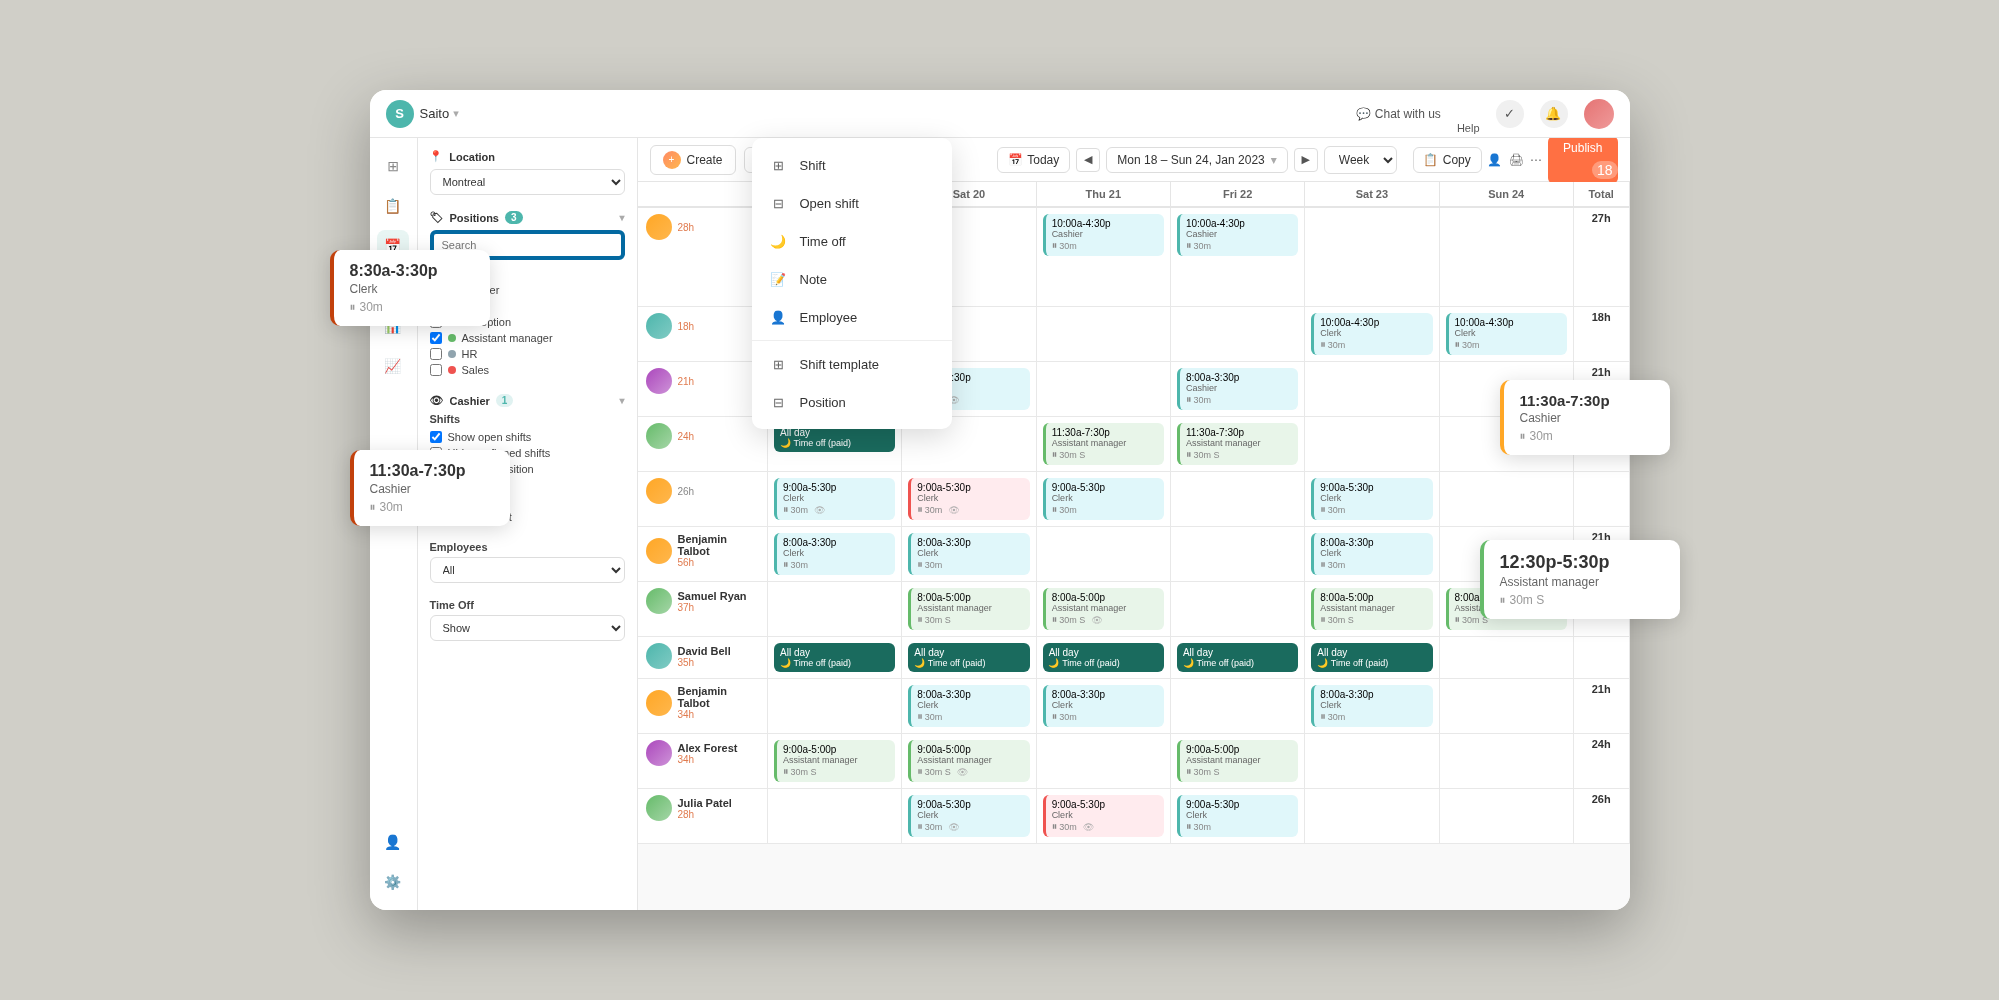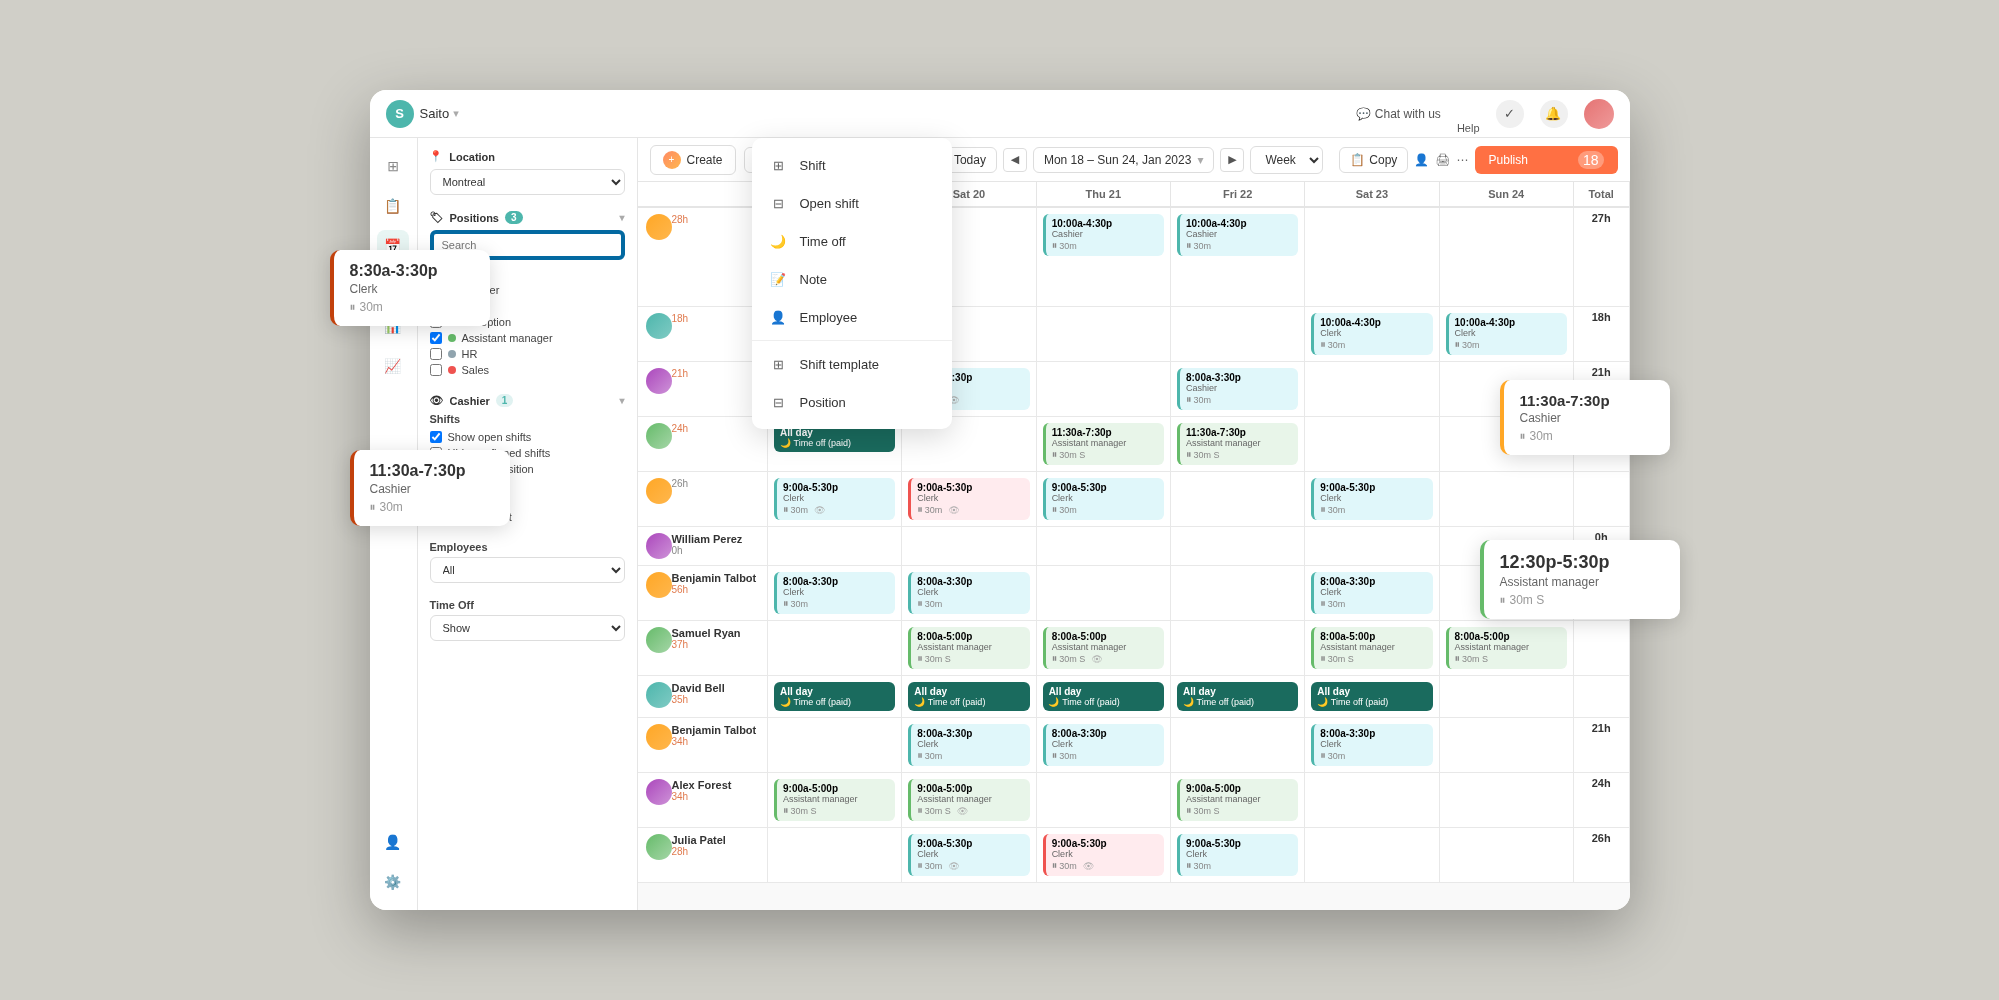--- a/index.html
+++ b/index.html
@@ -218,23 +218,24 @@
     .copy-btn {
       border: 1px solid #ddd; border-radius: 6px;
       padding: 5px 10px; font-size: 12px; color: #333;
       background: #fff; display: flex; align-items: center; gap: 4px;
       cursor: pointer;
     }
     .icon-sm { font-size: 12px; color: #666; }
     .publish-btn {
       background: #ff7043; color: white;
       border: none; border-radius: 6px;
-      padding: 5px 14px; font-size: 12px;
+      padding: 5px 0; font-size: 12px;
       display: flex; align-items: center; gap: 6px;
       cursor: pointer;
+      flex-direction: column;
     }
     .publish-badge {
       background: rgba(255,255,255,0.3);
       border-radius: 10px; padding: 1px 5px; font-size: 14px; margin-left: 44px;
     }
 
     
     .schedule-grid {
       flex: 1;
       overflow: auto;
@@ -266,21 +267,21 @@
       padding: 4px;
       vertical-align: top;
       min-height: 60px;
       background: #fff;
     }
     .schedule-table td.employee-cell {
       padding: 6px 8px;
       width: 130px;
     }
     .employee-info {
-      display: flex; 
+      display: flex; align-items: center; gap: 6px;
     }
     .emp-avatar {
       width: 26px; height: 26px; border-radius: 50%;
       background: linear-gradient(135deg, #90a4ae, #b0bec5);
       flex-shrink: 0;
     }
     .emp-avatar.orange { background: linear-gradient(135deg, #ffa726, #ffb74d); }
     .emp-avatar.teal { background: linear-gradient(135deg, #4db6ac, #80cbc4); }
     .emp-avatar.purple { background: linear-gradient(135deg, #ab47bc, #ce93d8); }
     .emp-avatar.green { background: linear-gradient(135deg, #66bb6a, #a5d6a7); }
@@ -299,21 +300,21 @@
       border-left: 3px solid #4db6ac;
     }
     .shift-card.green {
       background: #e8f5e9;
       border-left: 3px solid #66bb6a;
     }
     .shift-card.red-border {
       background: #ffebee;
       border-left: 3px solid #ef5350;
     }
-    .shift-time { font-weight: 700; font-size: 10px; }
+    .shift-time { font-weight: 400; font-size: 10px; }
     .shift-role { font-size: 9px; color: #666; }
     .shift-dur { font-size: 9px; color: #888; display: flex; align-items: center; gap: 2px; }
     .total-cell {
       background: #fafafa;
       font-size: 11px;
       font-weight: 600;
       color: #333;
       text-align: center;
     }
     .time-off-card {
@@ -760,38 +761,20 @@
                   <div class="shift-card teal">
                     <div class="shift-time">9:00a-5:30p</div>
                     <div class="shift-role">Clerk</div>
                     <div class="shift-dur"><span class="bar-icon">⏸</span> 30m</div>
                   </div>
                 </td>
                 <td></td>
                 <td class="total-cell"></td>
               </tr>
 
-              <tr>
-                <td class="employee-cell">
-                  <div class="employee-info">
-                    <div class="emp-avatar purple"></div>
-                    <div>
-                      <div class="emp-name">William Perez</div>
-                      <div class="emp-hours" style="color:#888">0h</div>
-                    </div>
-                  </div>
-                </td>
-                <td></td>
-                <td></td>
-                <td></td>
-                <td></td>
-                <td></td>
-                <td></td>
-                <td class="total-cell">0h</td>
-              </tr>
 
               <tr>
                 <td class="employee-cell">
                   <div class="employee-info">
                     <div class="emp-avatar orange"></div>
                     <div>
                       <div class="emp-name">Benjamin Talbot</div>
                       <div class="emp-hours">56h</div>
                     </div>
                   </div>

